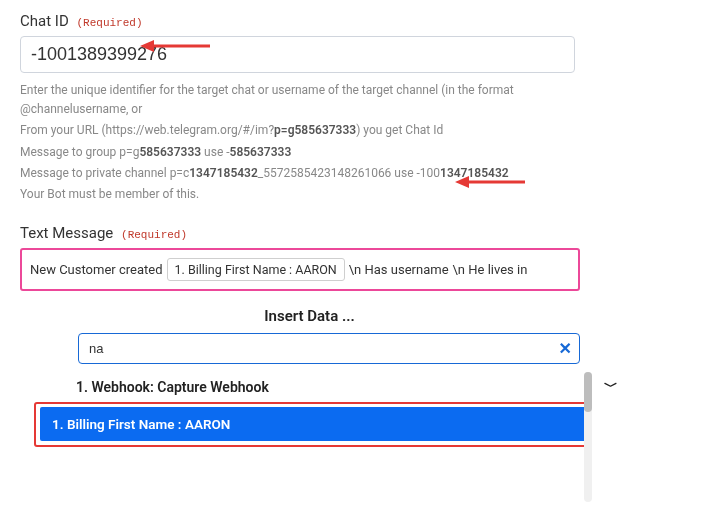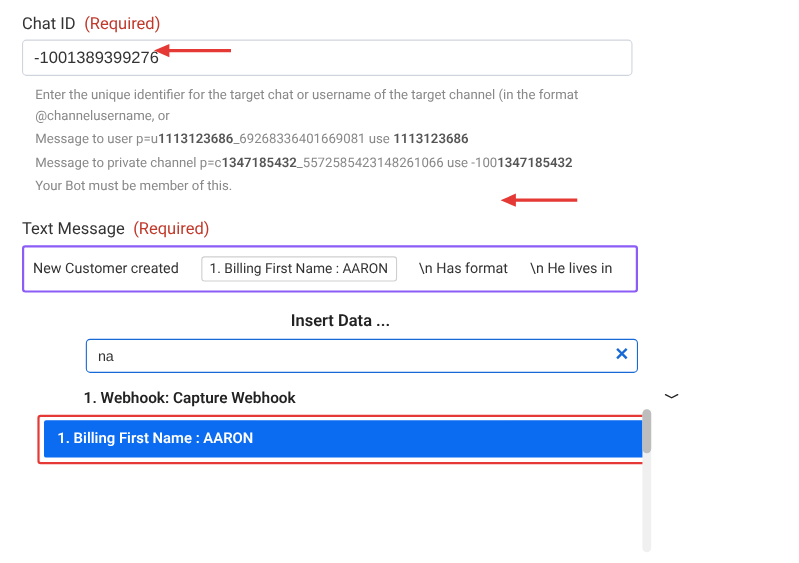--- a/index.html
+++ b/index.html
@@ -14,52 +14,53 @@
     overflow: hidden;
     position: relative;
   }
   .field-label {
     font-size: 15px;
     color: #333;
     margin-bottom: 6px;
   }
   .required {
     color: #c0392b;
-    font-size: 15px;
+    font-size: 11px;
     margin-left: 4px;
+    font-family: Liberation Mono, monospace;
   }
   .text-input {
     width: 555px;
     padding: 7px 10px;
     border: 1px solid #d0d5dd;
     border-radius: 4px;
-    font-size: 15px;
+    font-size: 18px;
     color: #333;
     background: #fff;
   }
   .help-block {
     margin-top: 8px;
     font-size: 12px;
     color: #888;
     line-height: 1.6;
     width: 570px;
   }
-  .help-block p { margin: 2px 12px; }
+  .help-block p { margin: 2px 0; }
   .help-block b { color: #555; font-weight: 600; }
   .section-gap { height: 18px; }
   .message-box {
     width: 560px;
-    border: 2px solid #8b5cf6;
+    border: 2px solid #ec4899;
     border-radius: 3px;
     padding: 8px 8px 8px 8px;
     background: #fff;
     display: flex;
     flex-wrap: wrap;
     align-items: center;
-    gap: 20px;
+    gap: 4px;
     row-gap: 6px;
   }
   .msg-text {
     font-size: 13px;
     color: #333;
   }
   .chip {
     display: inline-block;
     border: 1px solid #cfcfcf;
     border-radius: 3px;
@@ -182,40 +183,43 @@
   <span>Chat ID</span>
   <span class="required">(Required)</span>
 </div>
 <input class="text-input" type="text" value="-1001389399276" style="">
 
 <div class="help-block">
   <p>
     <span>Enter the unique identifier for the target chat or username of the target channel (in the format @channelusername, or</span>
   </p>
   <p>
-    <span>Message to user p=u</span><b>1113123686</b><span>_69268336401669081 use </span><b>1113123686</b>
+    <span>From your URL (https://web.telegram.org/#/im?</span><b>p=g585637333</b><span>) you get Chat Id</span>
+  </p>
+  <p>
+    <span>Message to group p=g</span><b>585637333</b><span> use -</span><b>585637333</b>
   </p>
   <p>
     <span>Message to private channel p=c</span><b>1347185432</b><span>_5572585423148261066 use -100</span><b>1347185432</b>
   </p>
   <p>Your Bot must be member of this.</p>
 </div>
 
 <div class="section-gap"></div>
 
 
 <div class="field-label">
   <span>Text Message</span>
   <span class="required">(Required)</span>
 </div>
 
 <div class="message-box">
   <span class="msg-text">New Customer created</span>
   <span class="chip">1. Billing First Name : AARON</span>
-  <span class="msg-text">\n Has format</span>
+  <span class="msg-text">\n Has username</span>
   <span class="msg-text">\n He lives in</span>
 </div>
 
 
 <div class="insert-panel">
   <div class="insert-title">Insert Data ...</div>
   <div class="search-wrap">
     <input class="search-input" type="text" value="na" style="">
     <button class="search-clear">
       <span>✕</span>

